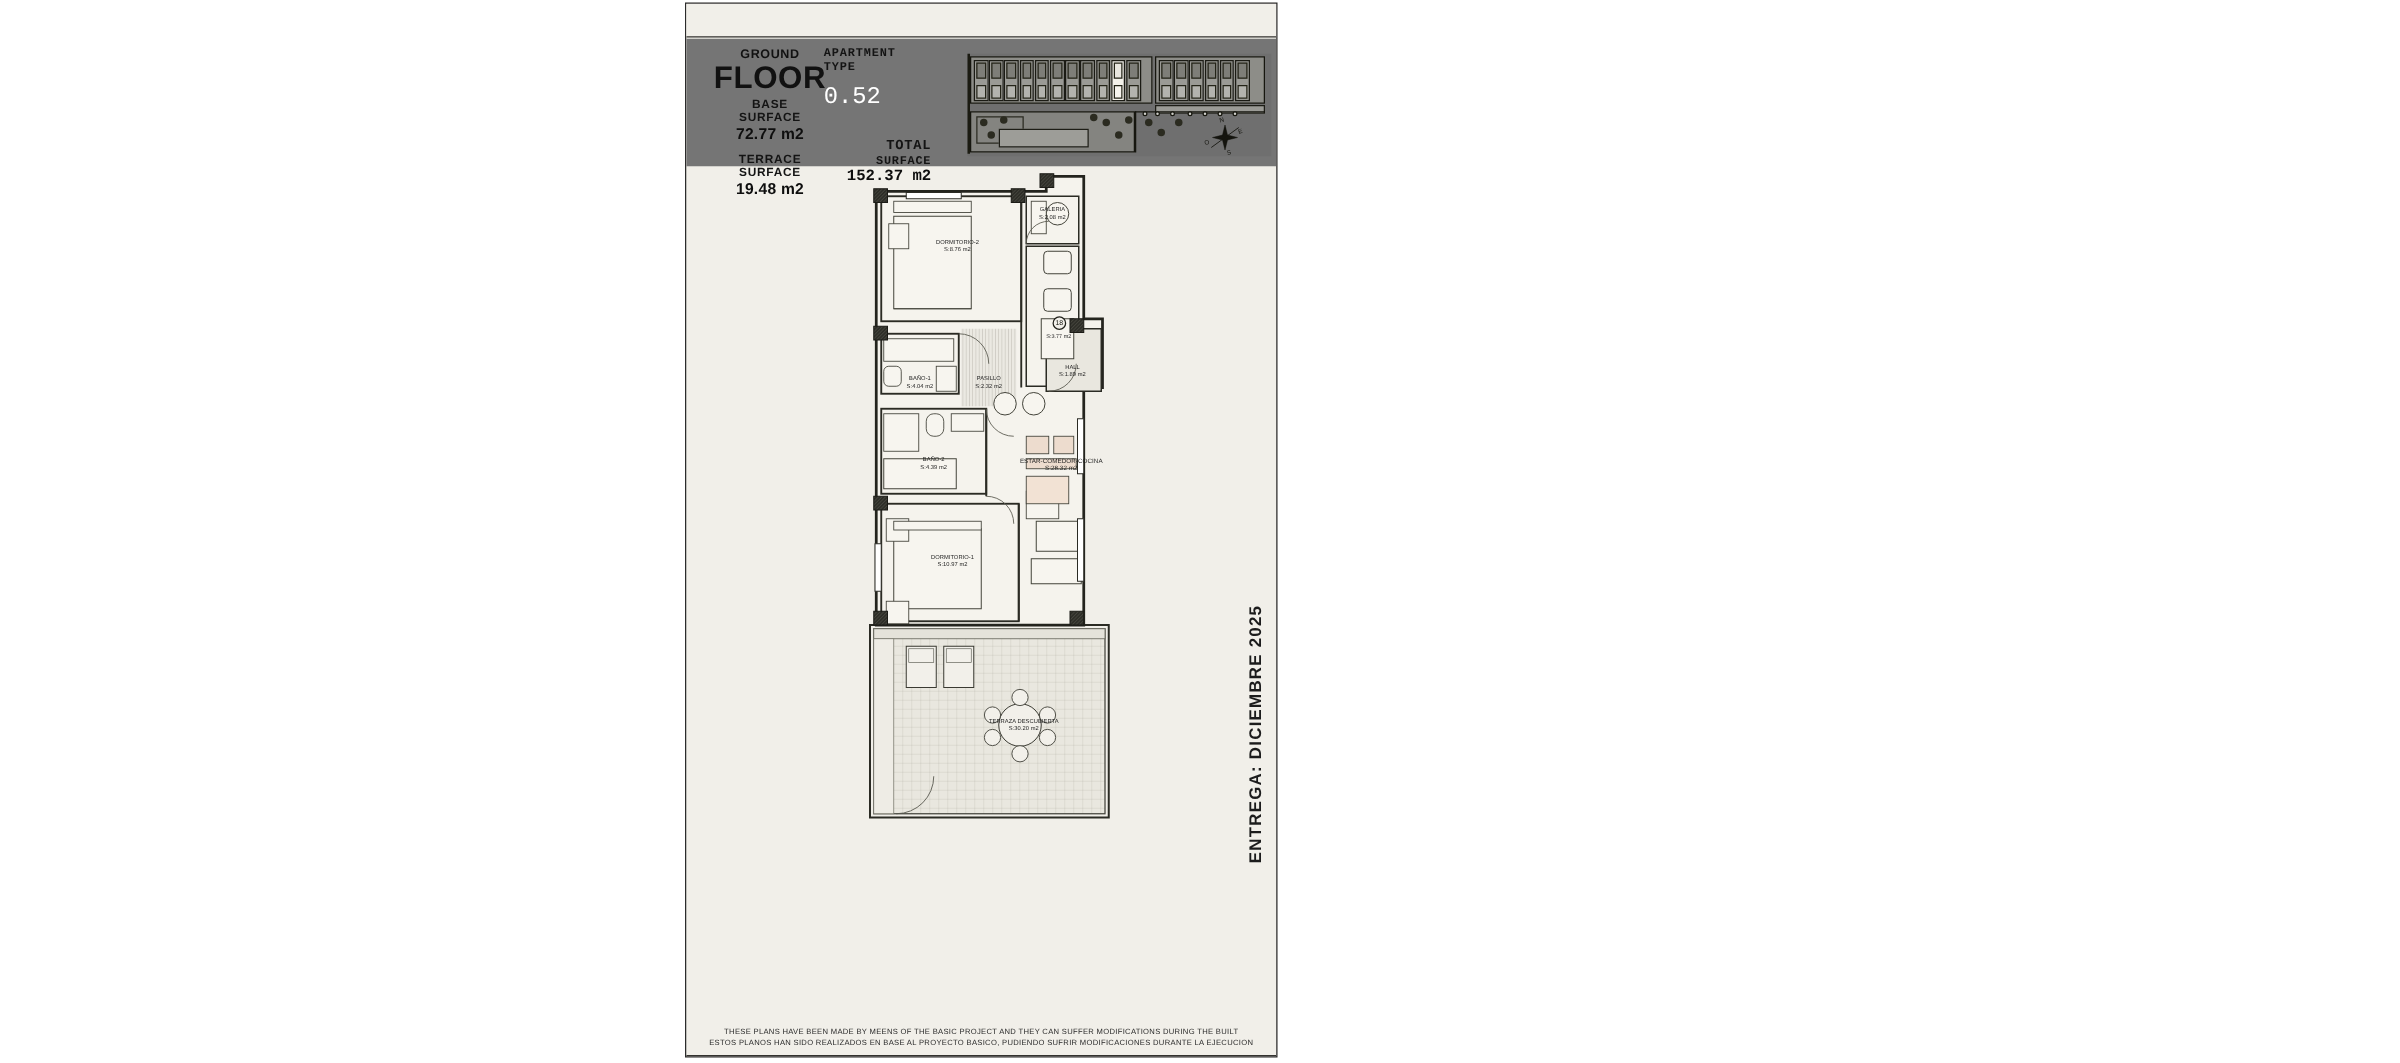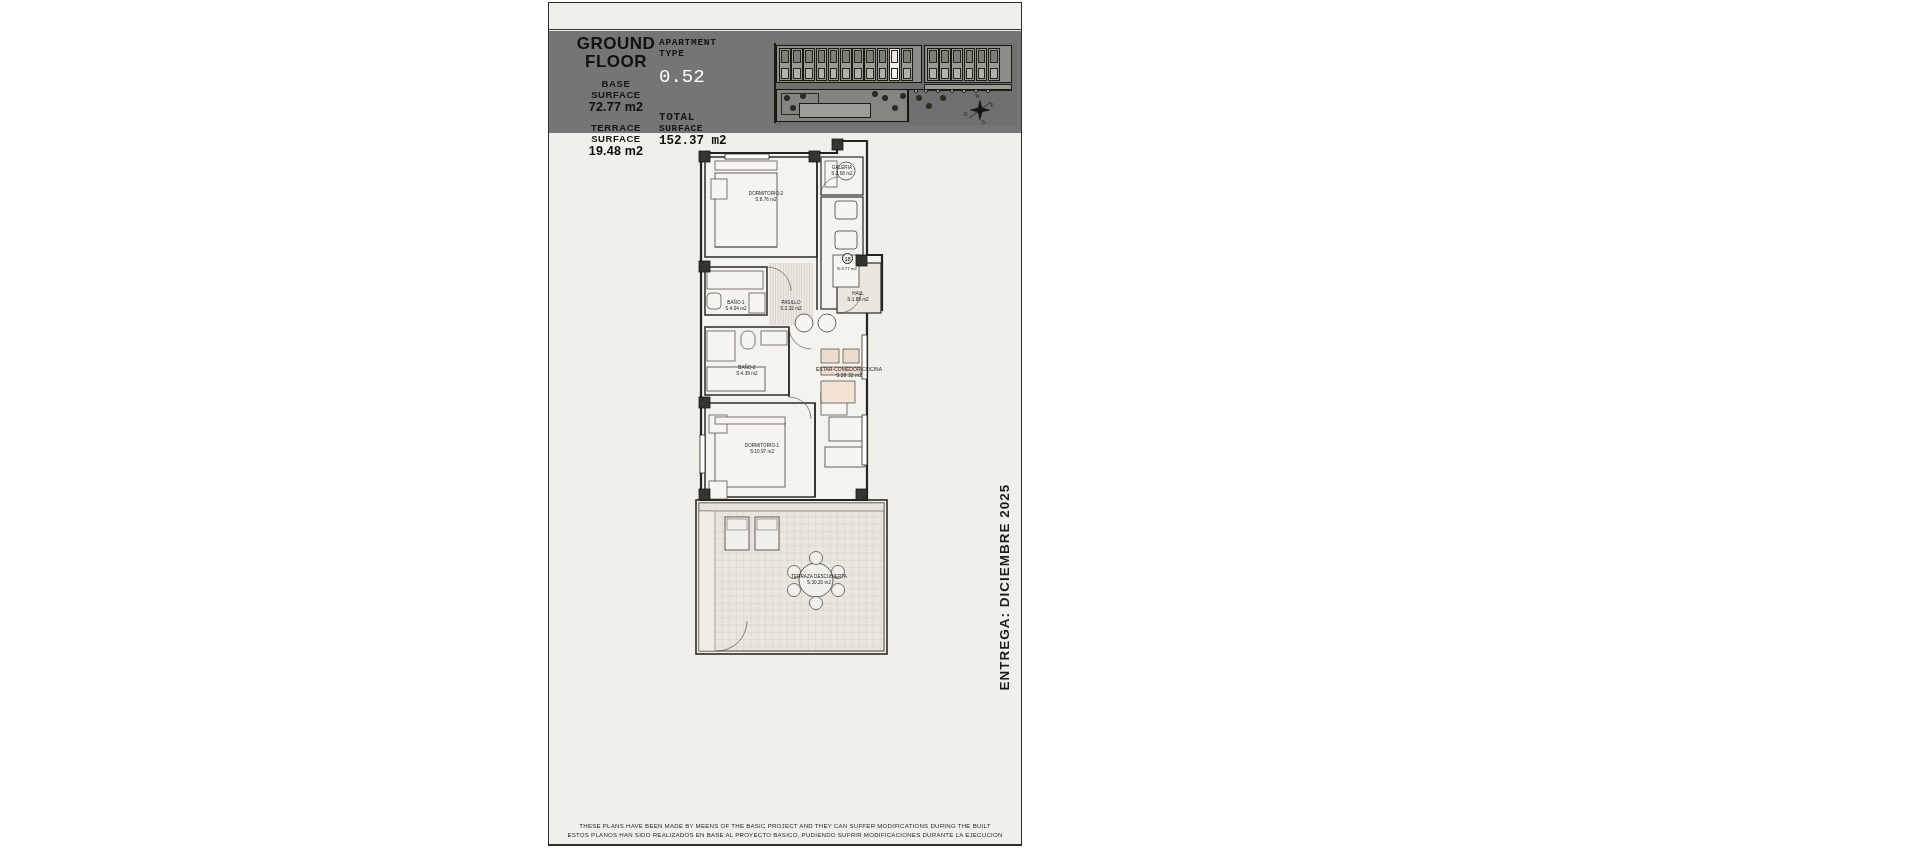--- a/index.html
+++ b/index.html
@@ -36,25 +36,25 @@
 
   
   .title-band {
     position: absolute; left: 0; top: 28px;
     width: 100%; height: 102px;
     background: #757575;
   }
 
   .tb-left { position: absolute; left: 13px; top: 4px; width: 108px; text-align: center; }
   .t-ground {
-    font-size: 17px; font-weight: bold; letter-spacing: 0.5px;
+    font-size: 10px; font-weight: bold; letter-spacing: 0.5px;
     color: #111; line-height: 17px; white-space: nowrap;
   }
   .t-floor {
-    font-size: 17px; font-weight: bold; letter-spacing: 0.5px;
+    font-size: 25px; font-weight: bold; letter-spacing: 0.5px;
     color: #111; line-height: 20px; white-space: nowrap;
   }
   .t-sublabel {
     font-size: 9.5px; font-weight: bold; letter-spacing: 0.6px;
     color: #141414; line-height: 10.5px;
   }
   .t-value {
     font-size: 12.5px; font-weight: bold; color: #0e0e0e;
     line-height: 15px; letter-spacing: 0.2px;
   }
@@ -67,21 +67,21 @@
     color: #141414; line-height: 11px;
   }
   .t-type-row { display: flex; align-items: flex-start; gap: 5px; flex-direction: column; }
   .t-type {
     font-size: 9.5px; font-weight: bold; letter-spacing: 0.7px; color: #141414;
     padding-bottom: 3px;
   }
   .t-typeno {
     font-size: 19px; font-weight: normal; color: #ffffff; line-height: 20px;
   }
-  .blk-total { margin-top: 24px; text-align: left; width: 86px; }
+  .blk-total { margin-top: 24px; text-align: right; width: 86px; }
   .t-total-lbl {
     font-size: 11px; font-weight: bold; letter-spacing: 0.6px;
     color: #141414; line-height: 12px;
   }
   .t-total-sub {
     font-size: 9.5px; font-weight: bold; letter-spacing: 0.6px;
     color: #141414; line-height: 11px;
   }
   .t-total-val {
     font-size: 12.5px; font-weight: bold; color: #0e0e0e; line-height: 15px;

